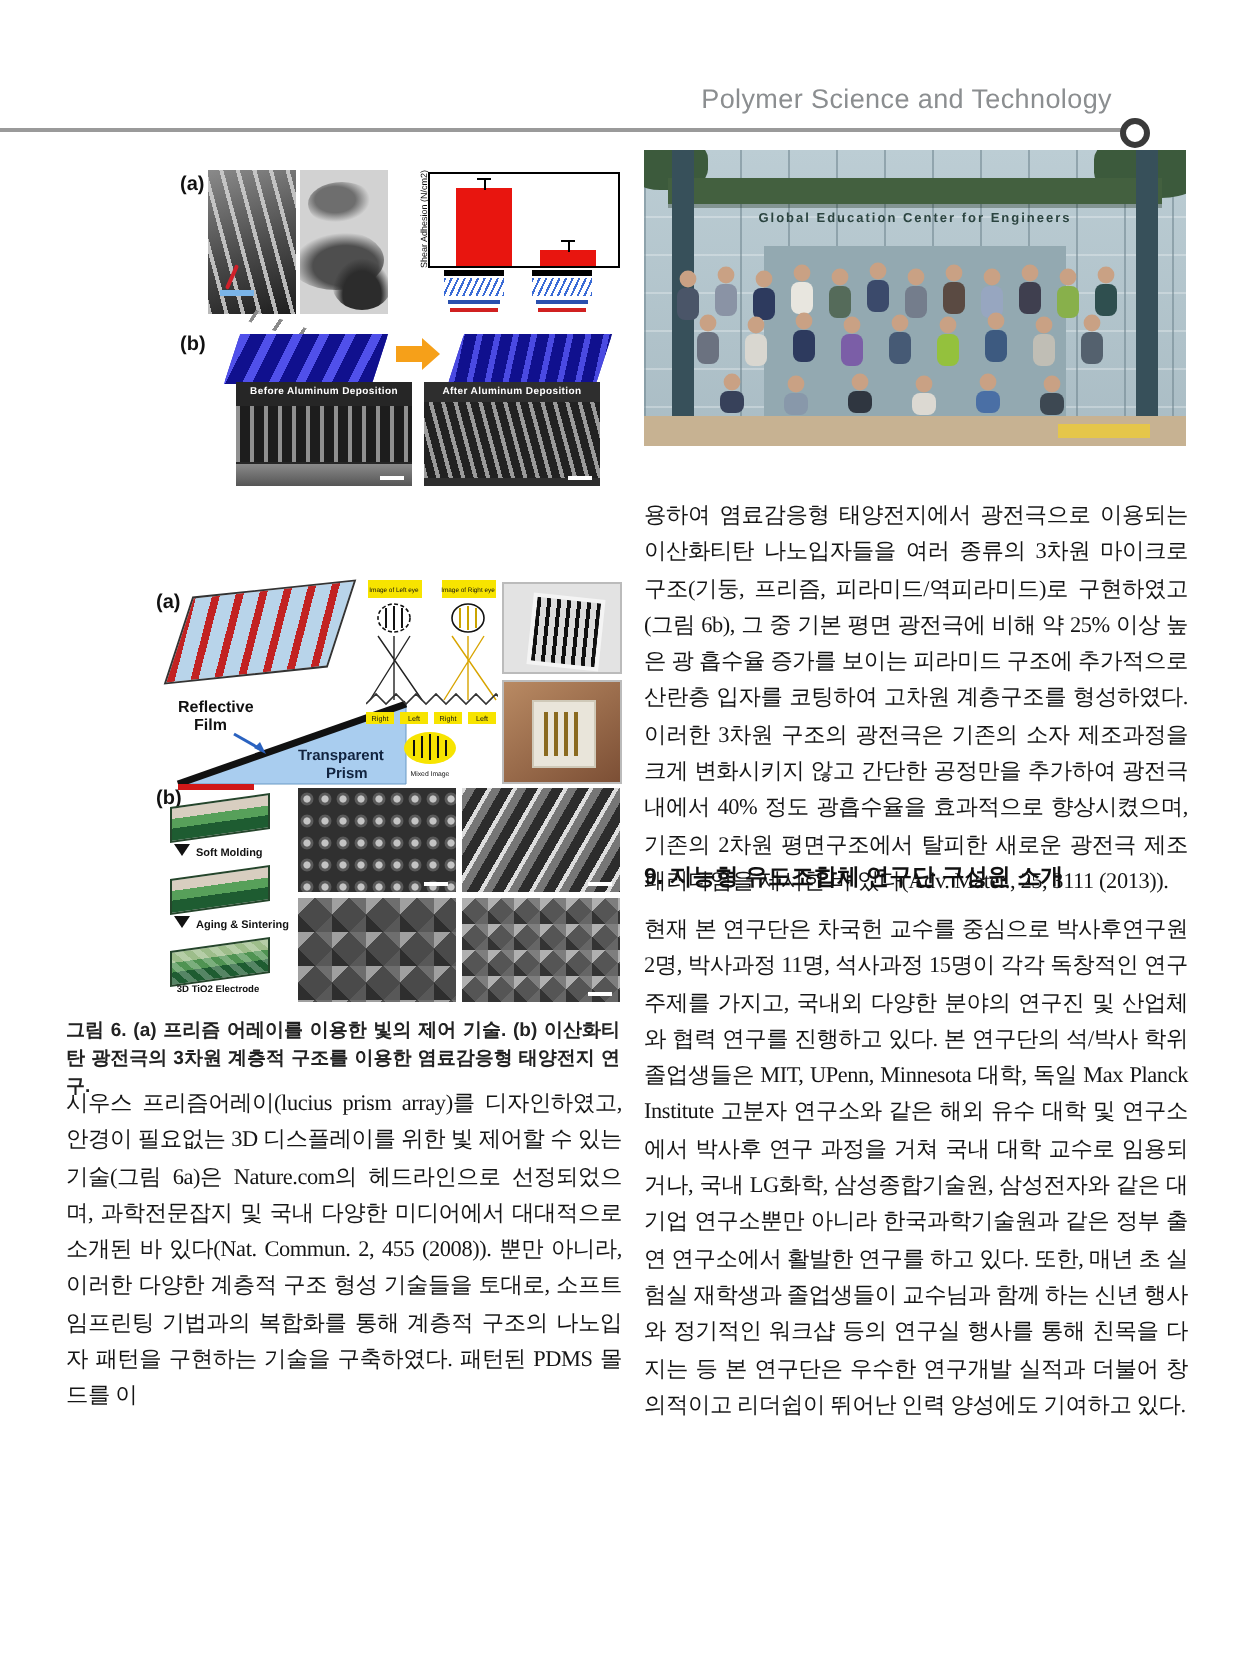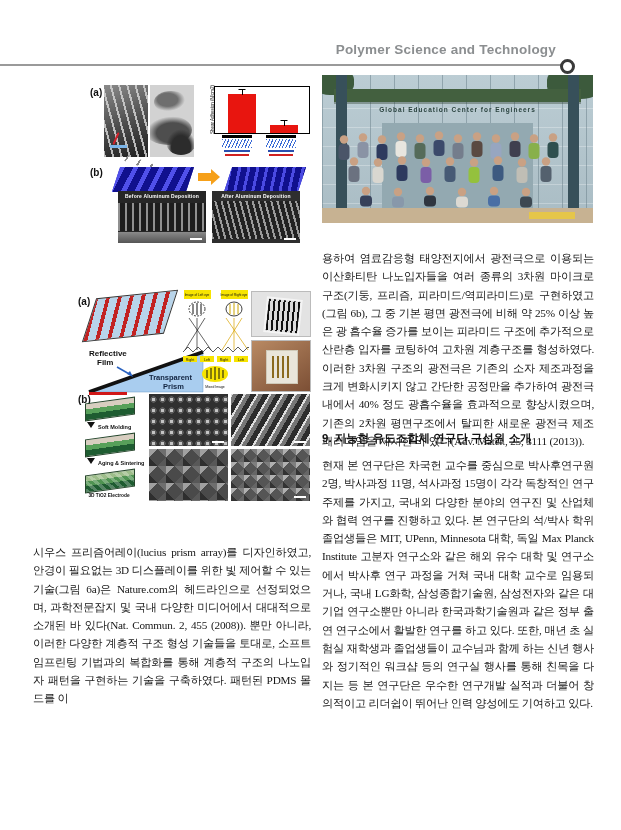--- a/index.html
+++ b/index.html
@@ -1,20 +1,20 @@
 <!DOCTYPE html>
 <html><head>
 <meta charset="utf-8">
 <style>
   html,body{margin:0;padding:0;background:#ffffff;}
   #page{position:relative;width:621px;height:830px;background:#fff;overflow:hidden;
         font-family:"Liberation Sans","DejaVu Sans",sans-serif;}
   
   .hdr-title{position:absolute;top:42px;left:0;width:556px;text-align:right;
-             font-size:13.5px;color:#8b8e90;font-weight:700;letter-spacing:.2px;}
+             font-size:13.5px;color:#8b8e90;font-weight:400;letter-spacing:.2px;}
   .hdr-rule{position:absolute;top:64px;left:0;width:562px;height:2px;background:#9a9a9a;}
   .hdr-ring{position:absolute;top:59px;left:560px;width:9px;height:9px;border:3px solid #3a3a3a;
             border-radius:50%;background:#fff;}
   
   .para{position:absolute;font-family:"Liberation Serif","DejaVu Serif",serif;
         font-size:11.2px;line-height:18.3px;text-align:justify;color:#151515;letter-spacing:-.2px;}
   .caption{position:absolute;font-size:9.5px;line-height:14px;font-weight:700;color:#222;
            text-align:justify;}
   .fig-label{position:absolute;font-weight:700;font-size:10px;color:#111;}
   
@@ -289,20 +289,23 @@
       <div class="sg2">
           <div class="scalebar"></div>
         </div>
       <div class="sg3"></div>
       <div class="sg4">
           <div class="scalebar"></div>
         </div>
     </div>
   </div>
 
+  <div class="caption" style="left:33px;top:509px;width:277px;">
+    <span>그림 6.</span><span> (a) 프리즘 어레이를 이용한 빛의 제어 기술. (b) 이산화티탄 광전극의 3차원 계층적 구조를 이용한 염료감응형 태양전지 연구.</span>
+  </div>
 
   <div class="para" style="left:33px;top:543px;width:278px;">시우스 프리즘어레이(lucius prism array)를 디자인하였고, 안경이 필요없는 3D 디스플레이를 위한 빛 제어할 수 있는 기술(그림 6a)은 Nature.com의 헤드라인으로 선정되었으며, 과학전문잡지 및 국내 다양한 미디어에서 대대적으로 소개된 바 있다(Nat. Commun. 2, 455 (2008)). 뿐만 아니라, 이러한 다양한 계층적 구조 형성 기술들을 토대로, 소프트 임프린팅 기법과의 복합화를 통해 계층적 구조의 나노입자 패턴을 구현하는 기술을 구축하였다. 패턴된 PDMS 몰드를 이</div>
 
   <div id="photo">
     <div class="tree" style="left:-8px;top:-6px;width:40px;height:26px;"></div>
     <div class="tree" style="right:-10px;top:-8px;width:56px;height:32px;"></div>
     <div class="hedge"></div>
     <div class="sign">Global Education Center for Engineers</div>
     <div class="pillar" style="left:14px;"></div>
     <div class="pillar" style="right:14px;"></div>

